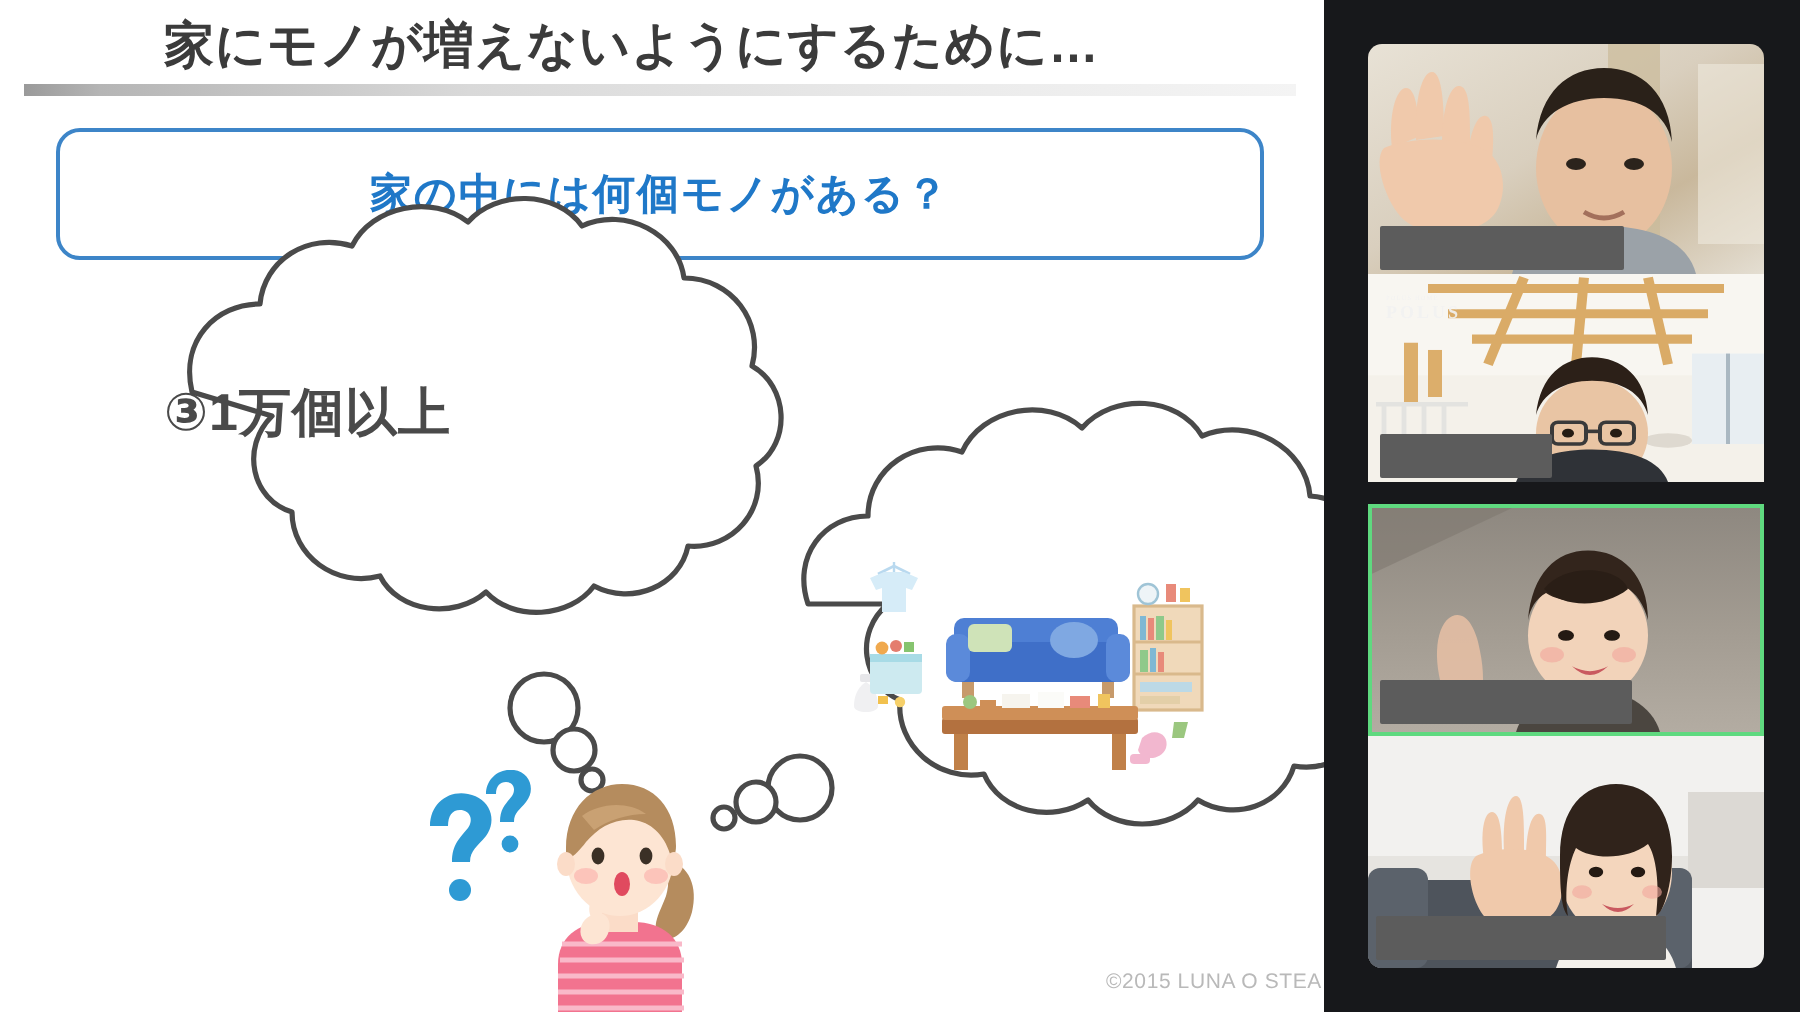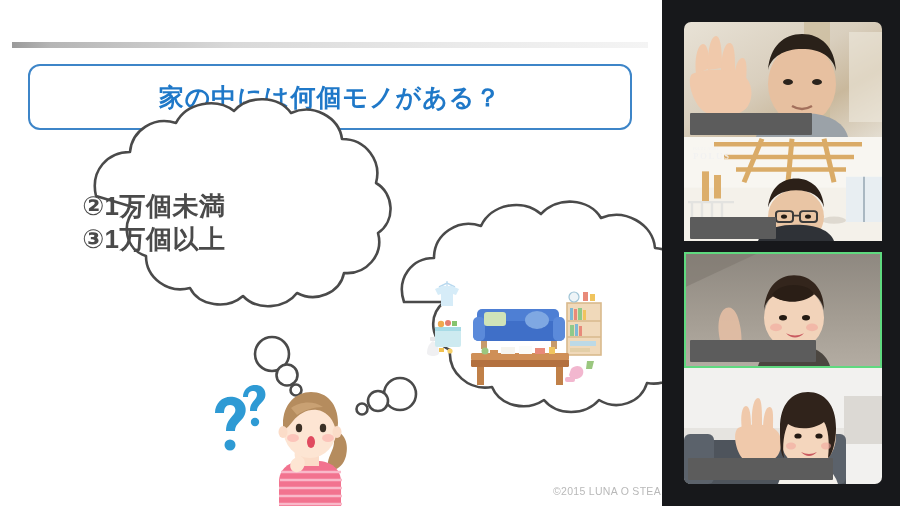--- a/index.html
+++ b/index.html
@@ -22,21 +22,21 @@
     position:absolute;left:12px;top:42px;width:636px;height:6px;
     background:linear-gradient(to right,#9a9a9a 0%,#b5b5b5 6%,#d9d9d9 35%,#eaeaea 70%,#f4f4f4 100%);
   }
 
   .question-box{
     position:absolute;left:28px;top:64px;width:600px;height:62px;
     border:2.5px solid #3d85c8;border-radius:12px;background:#fff;
     display:flex;align-items:center;justify-content:center;
   }
   .question-text{
-    font-size:25px;font-weight:bold;color:#1f78c8;letter-spacing:1px;white-space:nowrap;
+    font-size:21px;font-weight:bold;color:#1f78c8;letter-spacing:1px;white-space:nowrap;
   }
 
   
   .bubble-svg{position:absolute;left:0;top:0;width:662px;height:506px;pointer-events:none;}
 
   .options{
     position:absolute;left:82px;top:190px;
     font-size:26px;font-weight:bold;color:#4a4a4a;line-height:1.28;
     white-space:nowrap;
   }
@@ -81,20 +81,21 @@
   }
   .polus small{display:block;font-size:3.2px;letter-spacing:.6px;font-weight:normal;}
 </style>
 </head>
 <body>
 
 <div id="root">
 
   <div class="slide">
 
+    <div class="slide-title">家にモノが増えないようにするために…</div>
     <div class="title-rule"></div>
 
     <div class="question-box">
       <div class="question-text">家の中には何個モノがある？</div>
     </div>
 
     <svg class="bubble-svg" viewBox="0 0 662 506">
       <g fill="#ffffff" stroke="#4a4a4a" stroke-width="2.6" stroke-linejoin="round" stroke-linecap="round">
 
         <path d="M96 196
@@ -131,21 +132,20 @@
         <circle cx="287" cy="375" r="10.5"></circle>
         <circle cx="296" cy="390" r="5.5"></circle>
 
         <circle cx="400" cy="394" r="16"></circle>
         <circle cx="378" cy="401" r="10"></circle>
         <circle cx="362" cy="409" r="5.5"></circle>
       </g>
     </svg>
 
     <div class="options">
-      <div>②1万個未満</div>
       <div>③1万個以上</div>
     </div>
 
     <svg class="room" viewBox="0 0 190 120">
 
       <g>
         <path d="M32 6 l0 5" stroke="#b9d9ef" stroke-width="1.2" fill="none"></path>
         <path d="M24 12 l8-4 l8 4" stroke="#b9d9ef" stroke-width="1.4" fill="none"></path>
         <path d="M20 14 l7-3 l10 0 l7 3 l-3 6 l-3-1 l0 12 l-12 0 l0-12 l-3 1 Z" fill="#d6ecf8"></path>
       </g>

